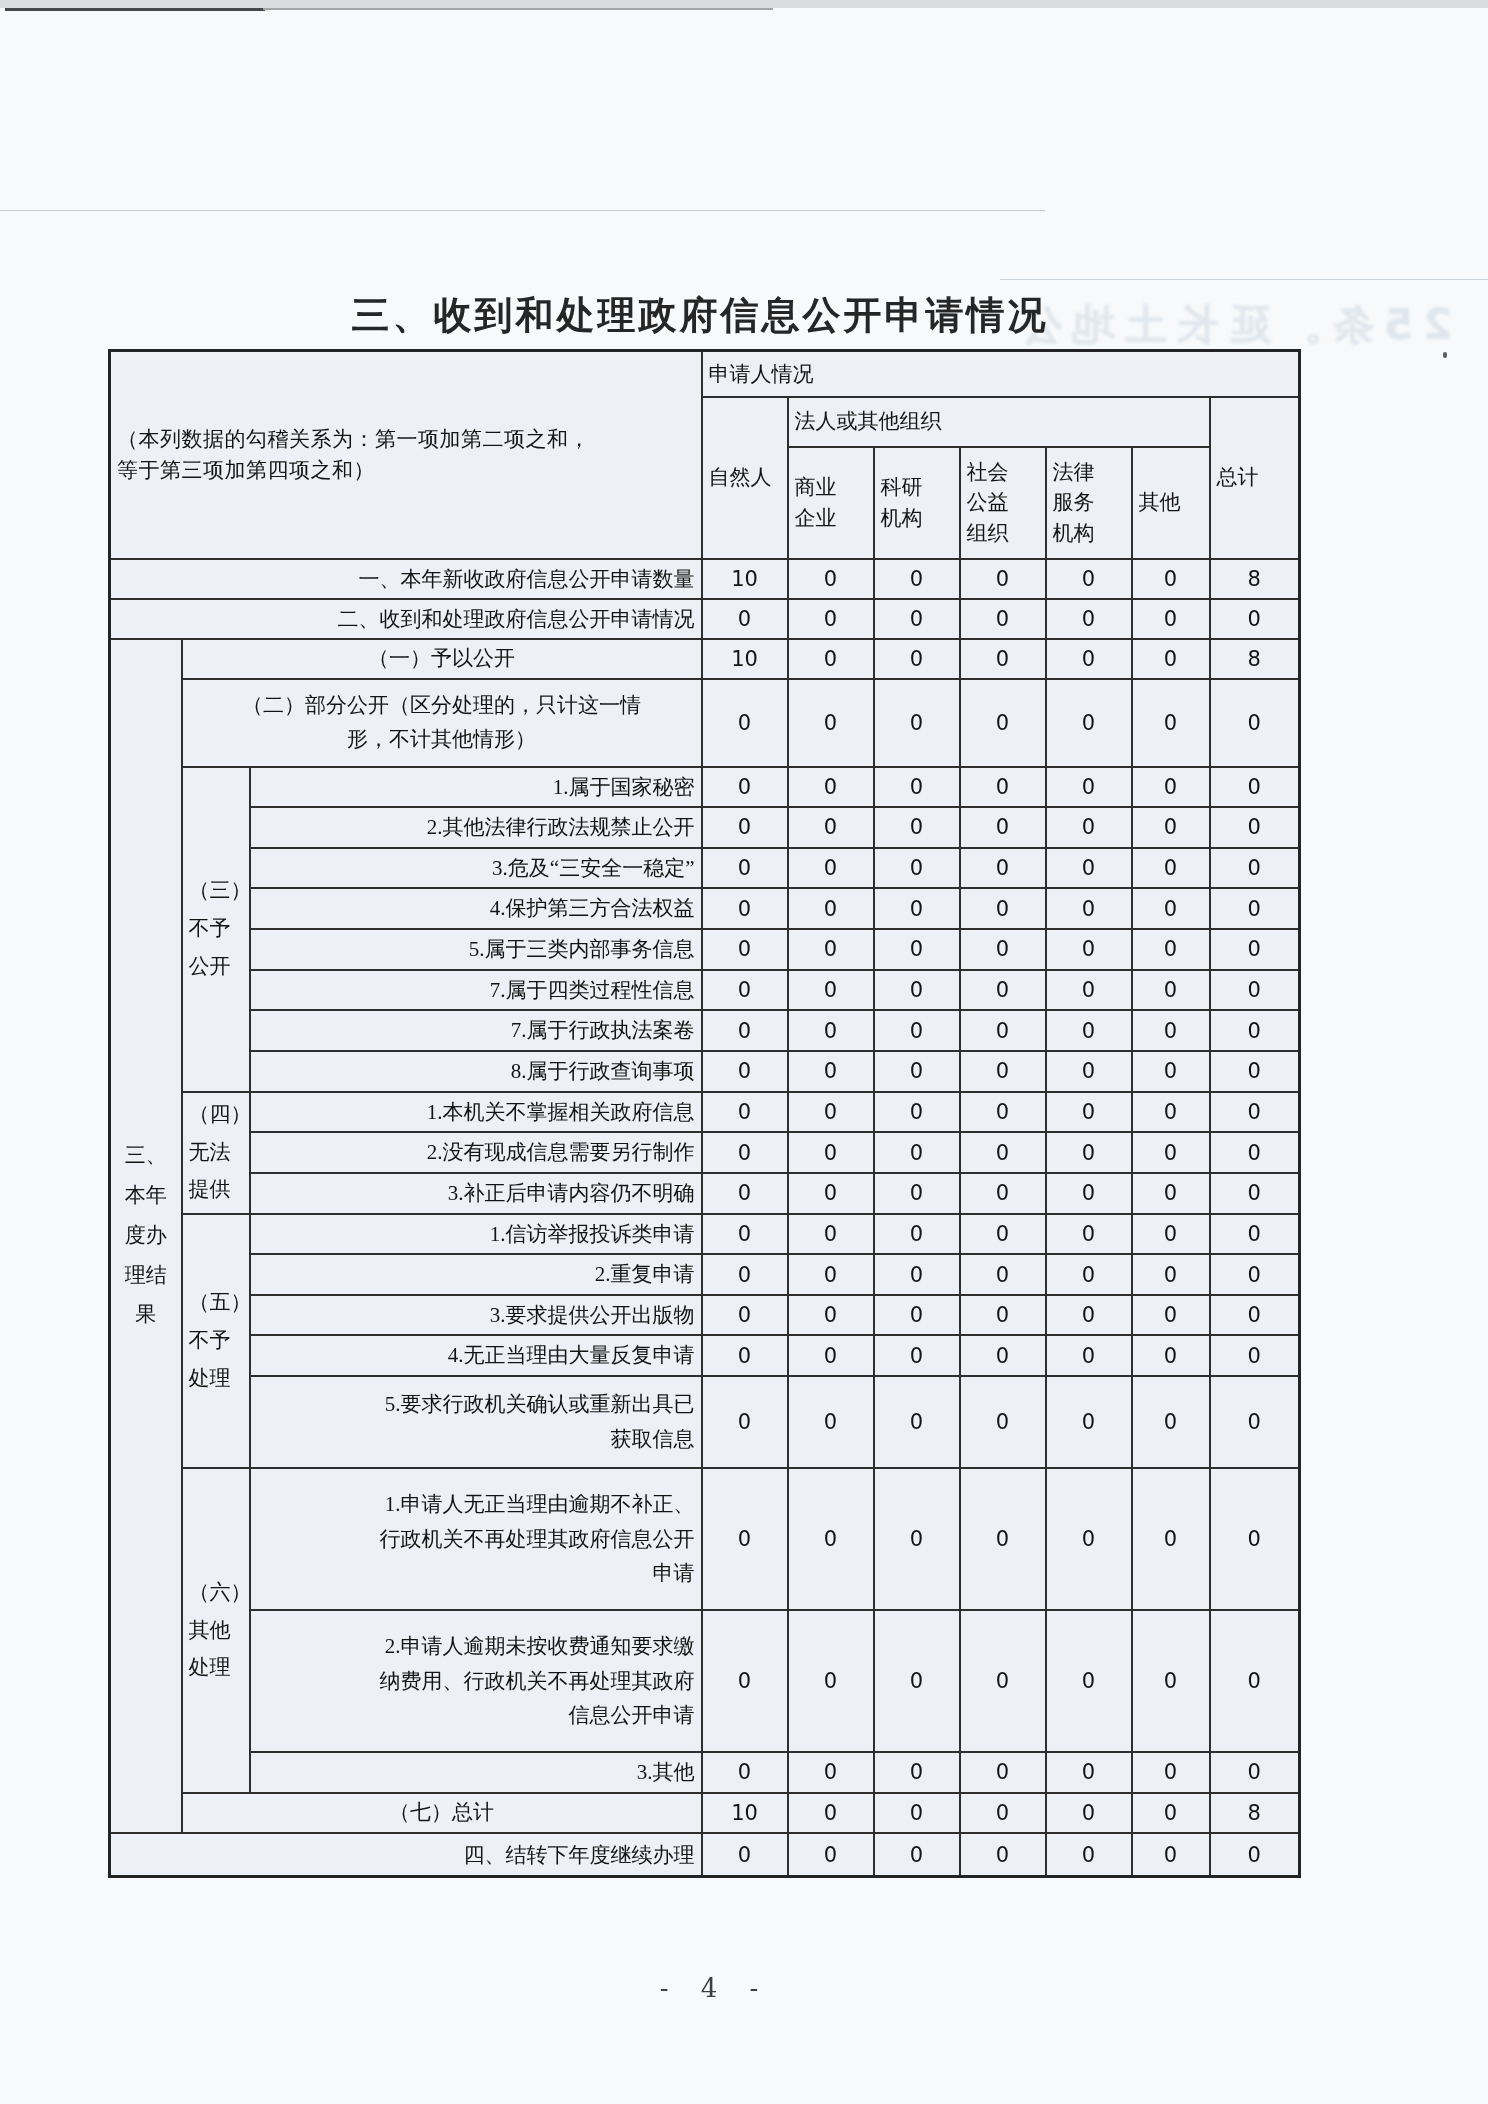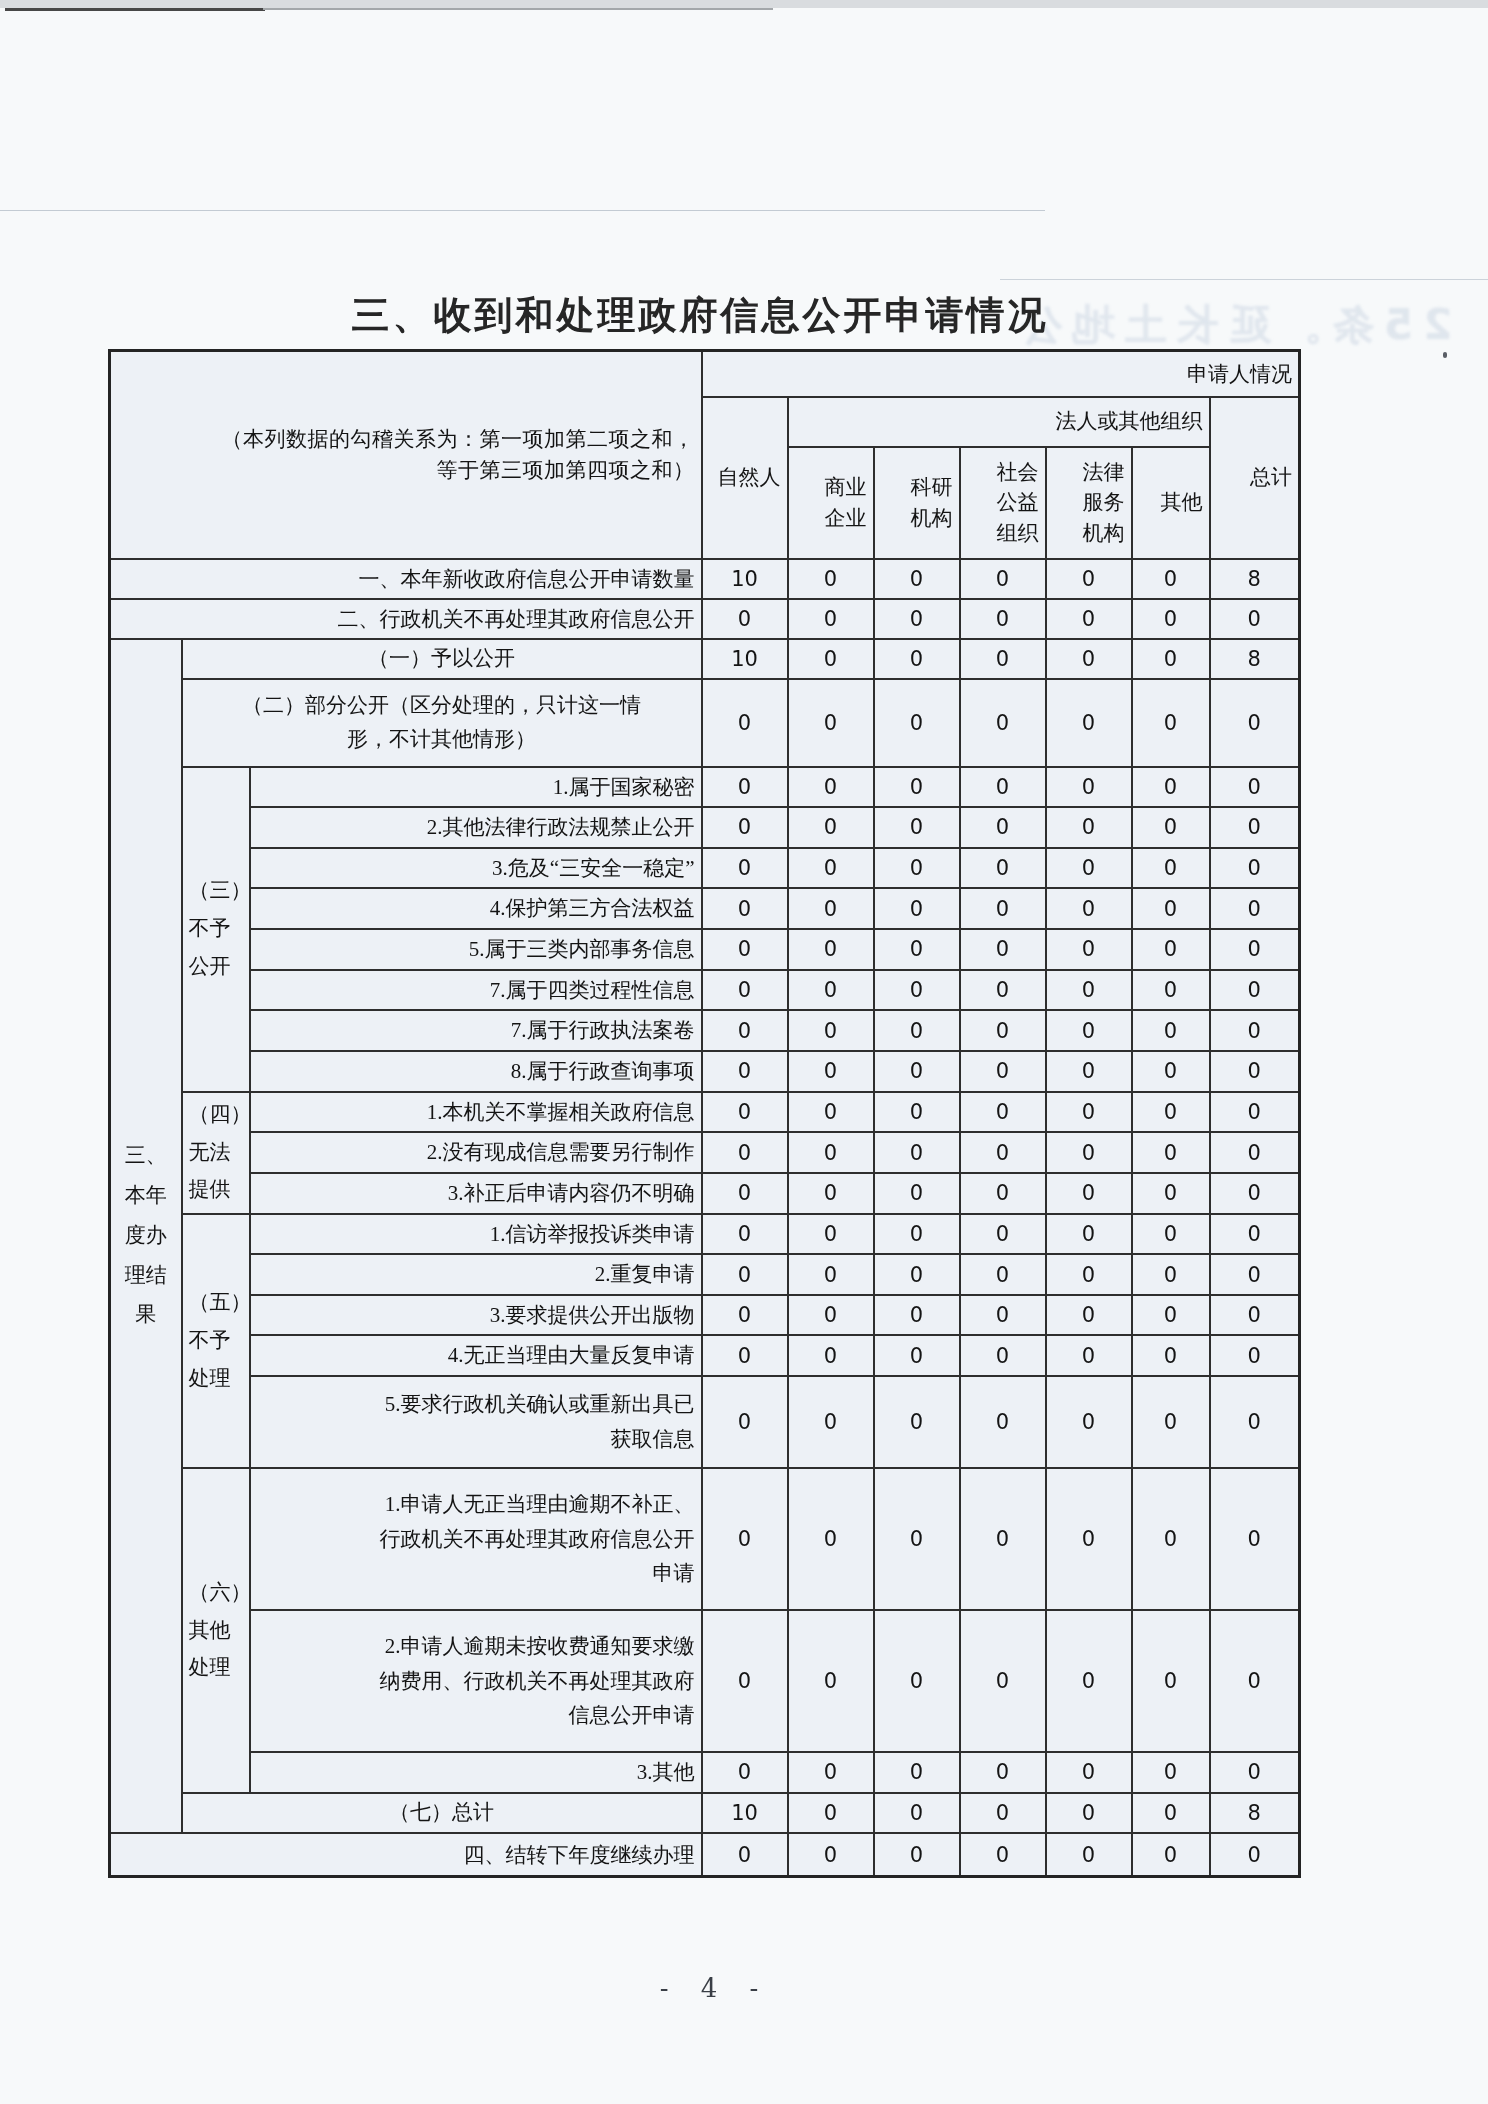--- a/index.html
+++ b/index.html
@@ -41,21 +41,21 @@
     background:#edf1f6;
     border:3px solid #242424;
   }
   table.report td {
     border:2px solid #2e2e2e;
     font-size:21px; color:#141414;
     padding:2px 6px;
     overflow:hidden;
   }
   
-  tr.hr1 td, tr.hr2 td, tr.hr3 td { text-align:right; vertical-align:middle; line-height:1.45; }
+  tr.hr1 td, tr.hr2 td, tr.hr3 td { text-align:left; vertical-align:middle; line-height:1.45; }
   tr.hr1 { height:46px; }
   tr.hr2 { height:50px; }
   tr.hr3 { height:112px; }
   td.stub-note {
     text-align:left; vertical-align:middle;
     white-space:pre-line; line-height:2.05; letter-spacing:0.5px;
     padding:0 16px; font-size:21px;
   }
   
   tr.r-s  { height:40px; }
@@ -150,21 +150,21 @@
       <td class="v">10</td>
       <td class="v">0</td>
       <td class="v">0</td>
       <td class="v">0</td>
       <td class="v">0</td>
       <td class="v">0</td>
       <td class="v">8</td>
     </tr>
 
     <tr class="r-s">
-      <td class="top-lbl" colspan="3">二、行政机关不再处理其政府信息公开</td>
+      <td class="top-lbl" colspan="3">二、收到和处理政府信息公开申请情况</td>
       <td class="v">0</td>
       <td class="v">0</td>
       <td class="v">0</td>
       <td class="v">0</td>
       <td class="v">0</td>
       <td class="v">0</td>
       <td class="v">0</td>
     </tr>
 
     <tr class="r-s">

